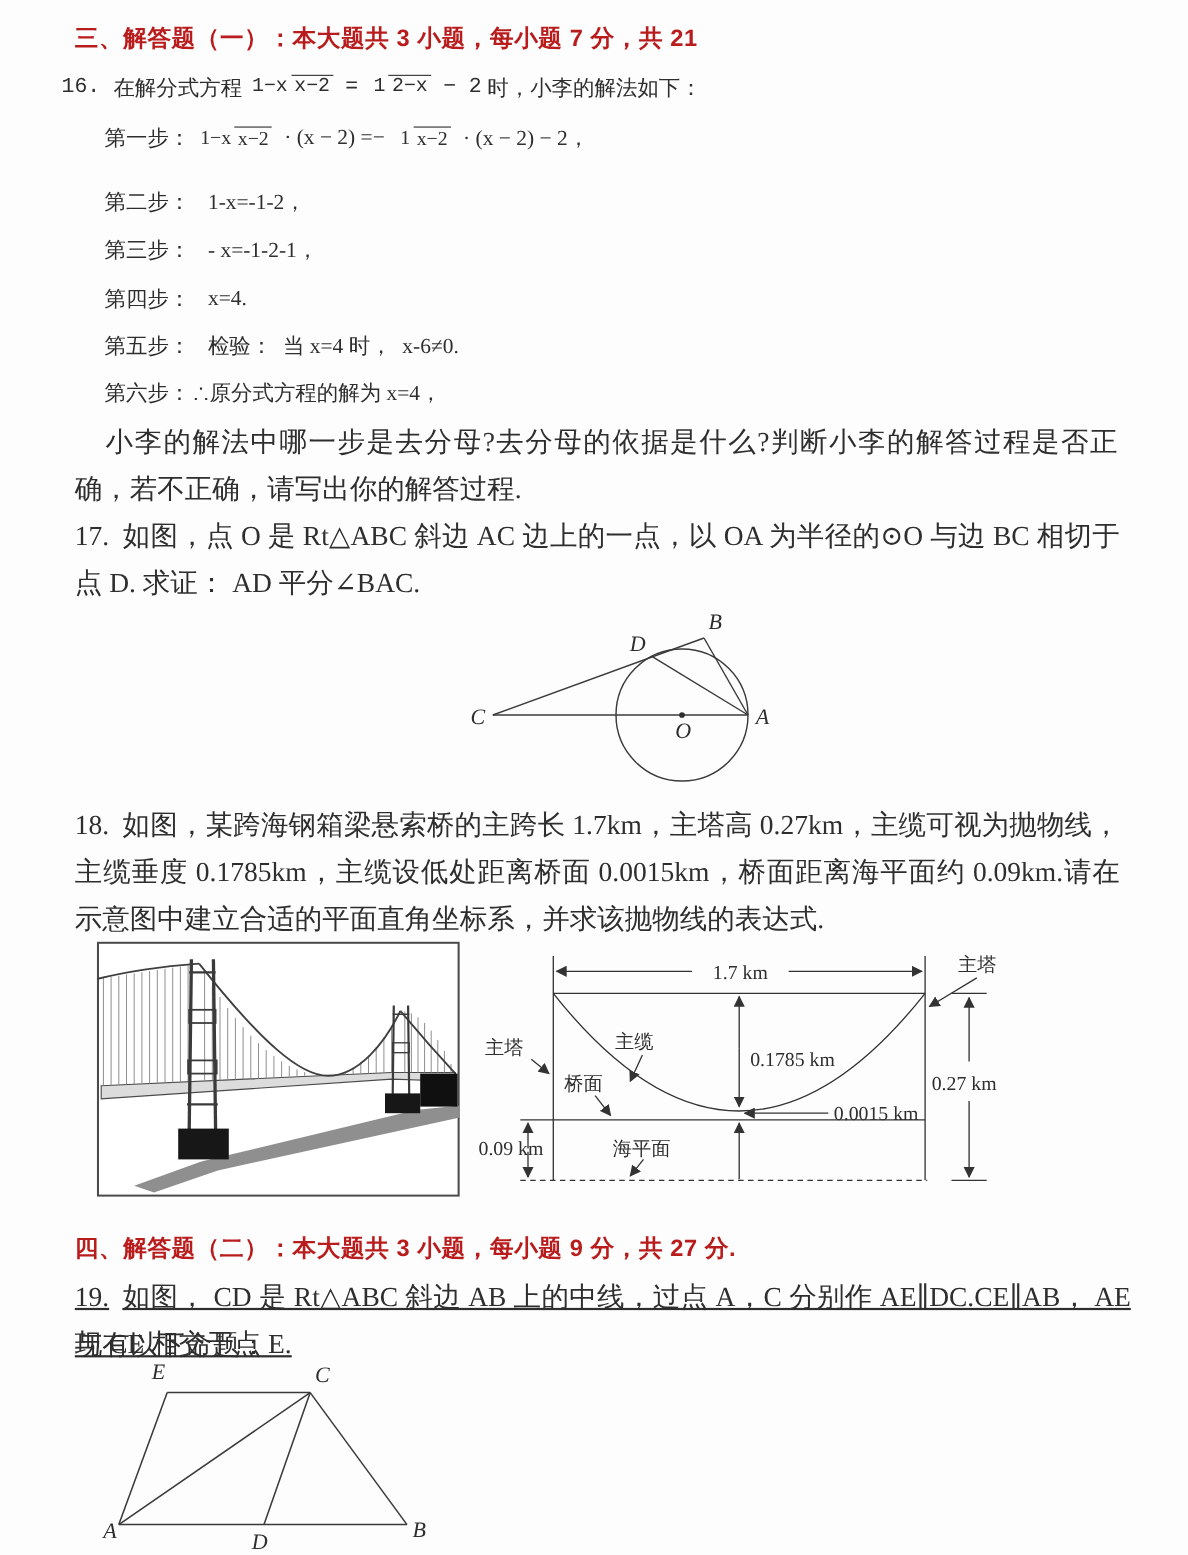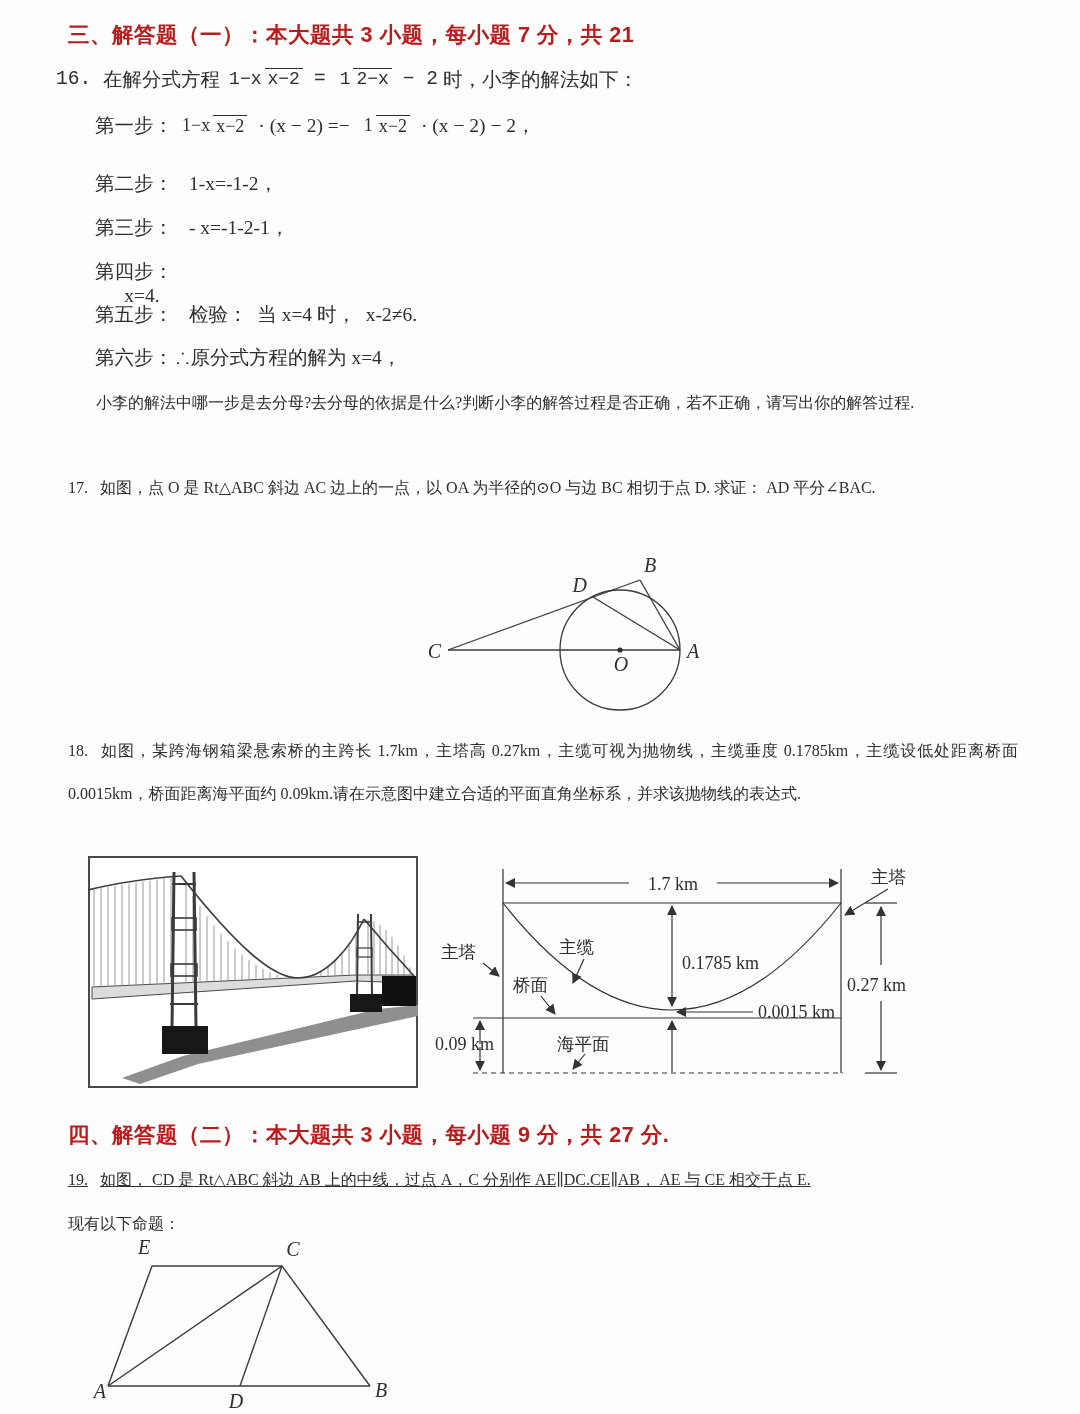--- a/index.html
+++ b/index.html
@@ -1,21 +1,21 @@
 <!DOCTYPE html>
 <html><head>
 <meta charset="utf-8">
 <style>
   html,body{margin:0;padding:0;}
   body{width:1080px;height:1414px;position:relative;background:#fdfdfd;
        font-family:"Liberation Serif","DejaVu Serif",serif;color:#2e2e2e;overflow:hidden;}
   .abs{position:absolute;}
   .sec-title{font-family:"Liberation Sans","DejaVu Sans",sans-serif;font-weight:700;
              font-size:21.5px;color:#b91c1c;letter-spacing:.5px;}
-  .para{font-size:16px;line-height:43px;text-align:justify;color:#2e2e2e;}
+  .para{font-size:25px;line-height:43px;text-align:justify;color:#2e2e2e;}
   .pnum{margin-right:12px;}
   .eqline{display:flex;align-items:center;white-space:pre;font-size:19.5px;}
   .frac{display:inline-flex;flex-direction:row;align-items:center;vertical-align:middle;
         margin:0 6px;line-height:1.15;font-size:18px;text-align:center;}
   .frac .den{border-top:1.7px solid #2e2e2e;padding:0 3px;}
   .frac .num{padding:0 3px;}
   .op{margin:0 5px;}
   .step{position:absolute;left:95px;display:flex;align-items:center;font-size:19.5px;white-space:pre;}
   .stext{margin-left:16px;white-space:pre;}
   .stext.tight{margin-left:2px;}
@@ -49,25 +49,25 @@
   <span class="frac"><span class="num">1</span><span class="den">x−2</span></span>
   <span class="op">· (x − 2) − 2，</span>
 </div>
 
 <div class="step" style="top:170px;">
   <span>第二步：</span><span class="stext">1-x=-1-2，</span>
 </div>
 <div class="step" style="top:214px;">
   <span>第三步：</span><span class="stext">- x=-1-2-1，</span>
 </div>
-<div class="step" style="top:258px;flex-direction:column;">
+<div class="step" style="top:258px;">
   <span>第四步：</span><span class="stext">x=4.</span>
 </div>
 <div class="step" style="top:301px;justify-content:flex-end;">
-  <span>第五步：</span><span class="stext">检验：  当 x=4 时，  x-2≠6.</span>
+  <span>第五步：</span><span class="stext">检验：  当 x=4 时，  x-6≠0.</span>
 </div>
 <div class="step" style="top:344px;">
   <span>第六步：</span><span class="stext tight">∴原分式方程的解为 x=4，</span>
 </div>
 
 <div class="abs para" style="left:68px;top:381px;width:948px;text-indent:28px;">小李的解法中哪一步是去分母?去分母的依据是什么?判断小李的解答过程是否正确，若不正确，请写出你的解答过程.</div>
 
 <div class="abs para" style="left:68px;top:466px;width:950px;">
   <span class="pnum">17.</span><span>如图，点 O 是 Rt△ABC 斜边 AC 边上的一点，以 OA 为半径的⊙O 与边 BC 相切于点 D. 求证：  AD 平分∠BAC.</span>
 </div>

